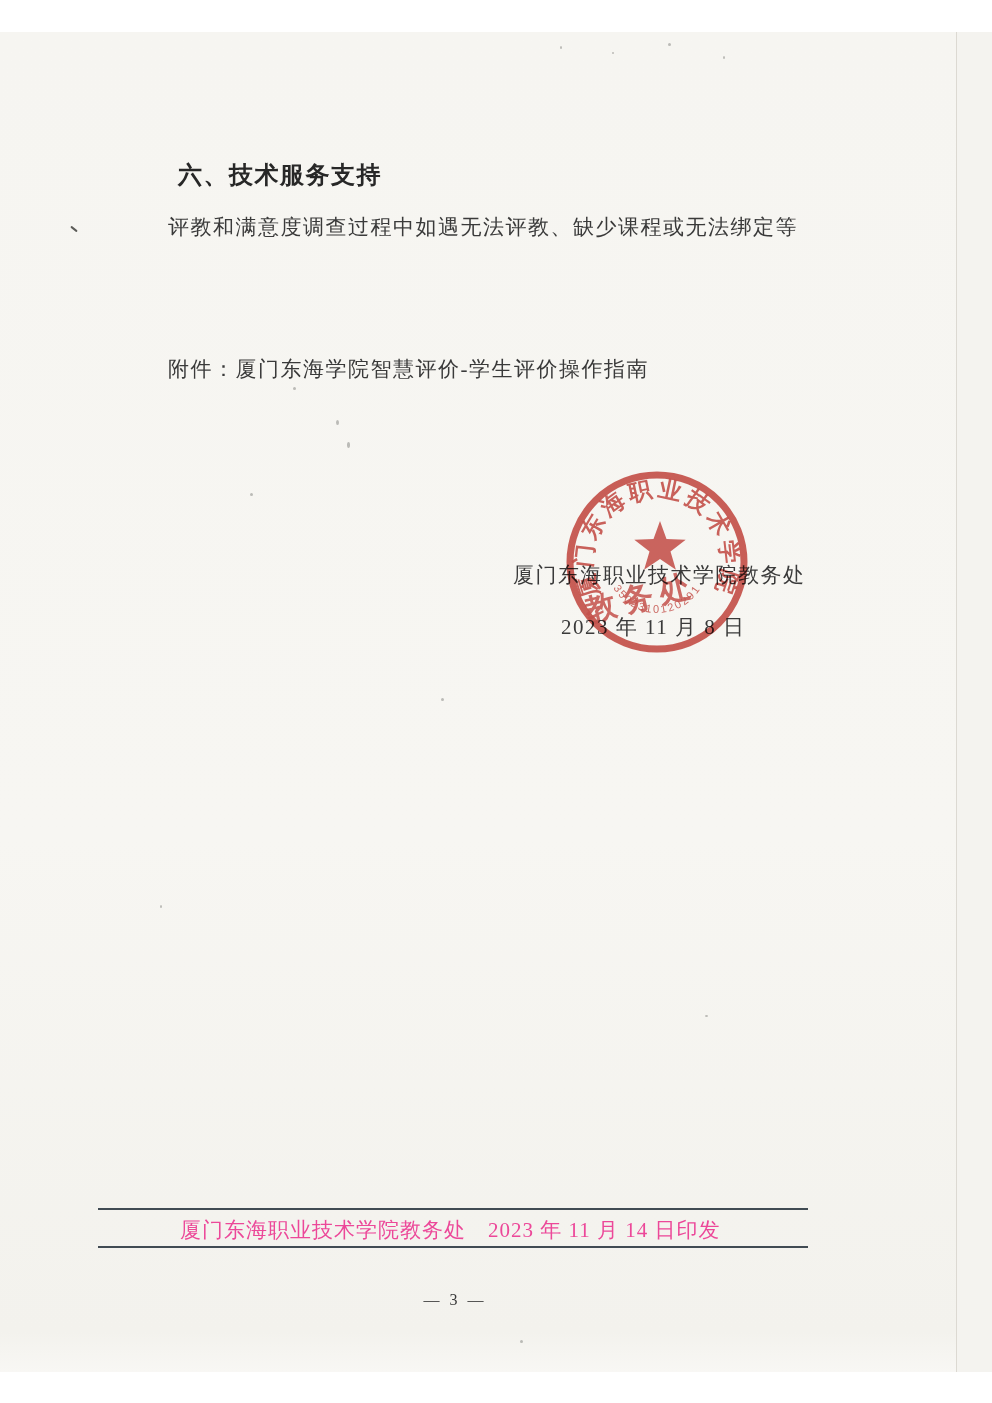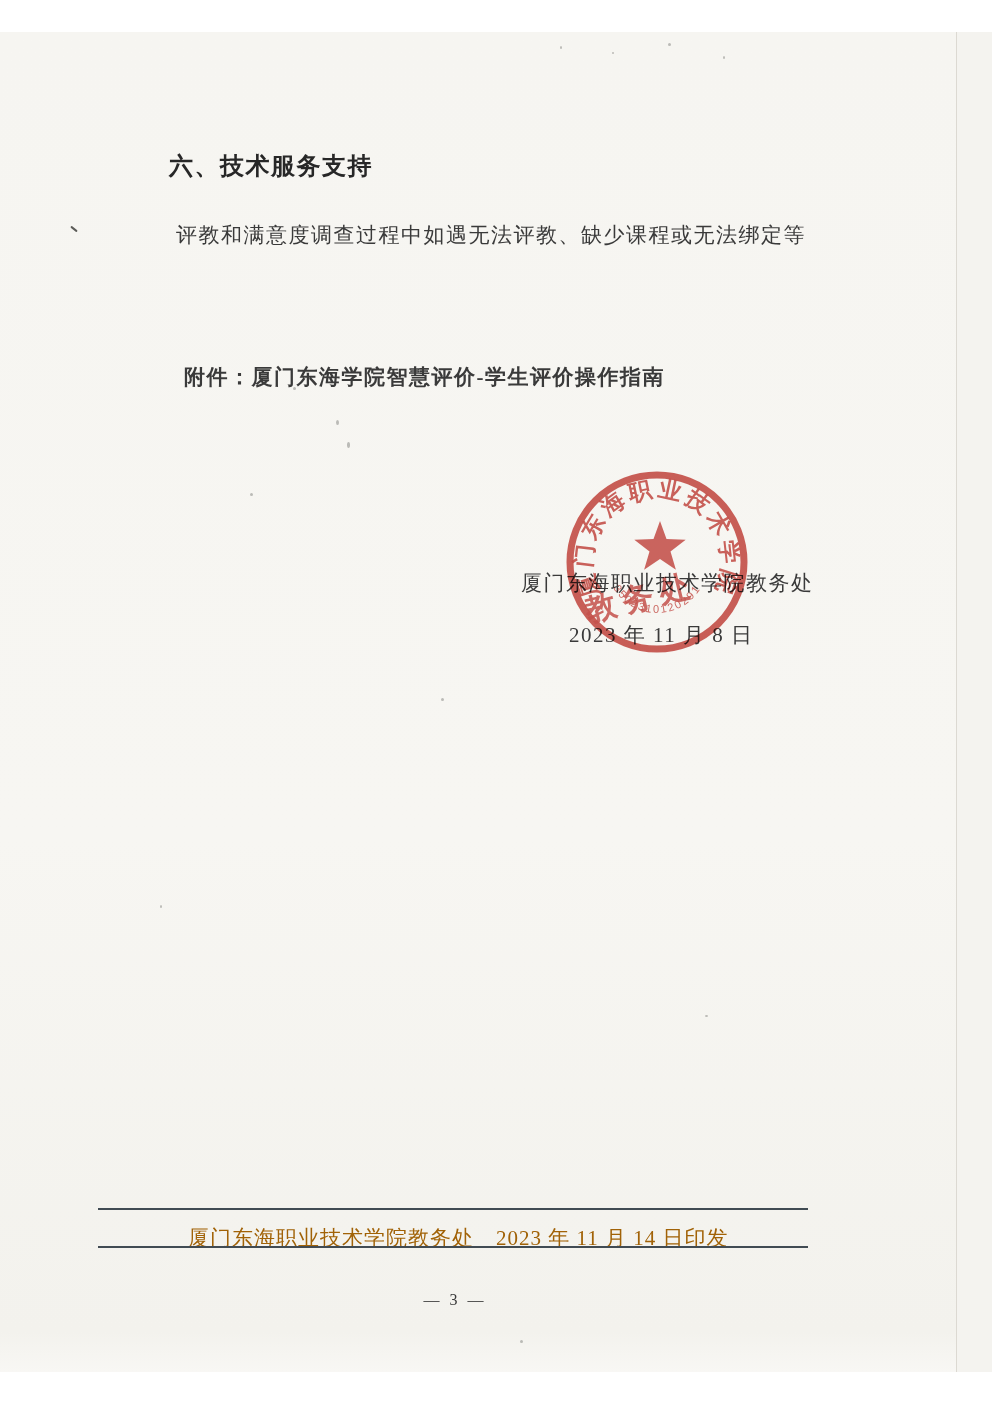--- a/index.html
+++ b/index.html
@@ -32,57 +32,57 @@
     position: absolute;
     left: 70px; top: 228px;
     width: 8px; height: 2px;
     background: #5c5c58;
     transform: rotate(38deg);
     border-radius: 1px;
   }
   .heading {
     position: absolute;
     left: 169px; top: 150px;
-    margin: 0;
+    margin: 9px;
     font-family: "Liberation Sans", sans-serif;
     font-size: 24px;
     font-weight: 700;
     letter-spacing: 1.5px;
     color: #272727;
   }
   .body-line, .attachment, .signature, .date, .footer-text {
     position: absolute;
-    margin: 8px;
+    margin: 0;
     font-size: 21px;
     letter-spacing: 1.5px;
     color: #3a3a3a;
     white-space: nowrap;
   }
   .l1 { left: 168px; top: 213px; }
   .l2 { left: 123px; top: 259px; }
-  .attachment { left: 176px; top: 355px; font-weight: bold; }
+  .attachment { left: 168px; top: 355px; }
   .signature  { left: 513px; top: 561px; }
   .date       { left: 561px; top: 613px; }
   .seal {
     position: absolute;
     left: 564px; top: 469px;
     width: 186px; height: 186px;
     mix-blend-mode: multiply;
     opacity: 0.9;
   }
   .seal svg { display: block; }
   .rule {
     position: absolute;
     left: 98px;
     width: 710px; height: 2px;
     background: #414b53;
   }
   .rule-top { top: 1208px; }
   .rule-bottom { top: 1246px; }
-  .footer-text { left: 180px; top: 1216px; font-size: 21px; letter-spacing: 1px; color: #a16207; }
+  .footer-text { left: 180px; top: 1216px; font-size: 21px; letter-spacing: 1px; color: #ec4899; }
   .page-number {
     position: absolute;
     left: 395px; top: 1291px;
     width: 120px;
     margin: 0;
     text-align: center;
     font-size: 16px;
     letter-spacing: 3px;
     color: #3a3a3a;
   }

